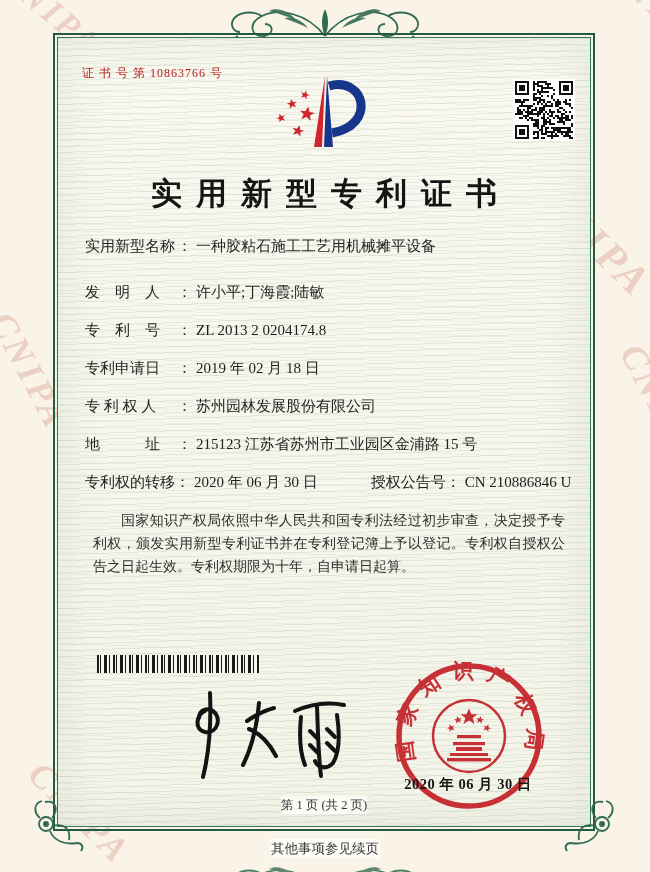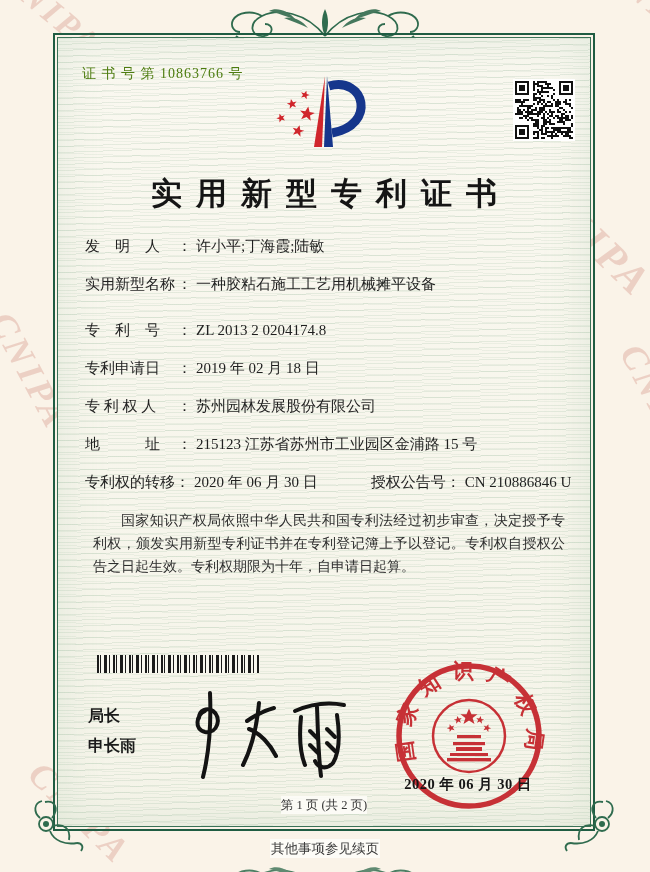--- a/index.html
+++ b/index.html
@@ -22,21 +22,21 @@
   }
   .frame-inner{
     position:absolute; inset:2px; border:1px solid #3a7257;
     background:
       repeating-linear-gradient(178deg, rgba(120,165,130,0.16) 0 1px, rgba(0,0,0,0) 1px 6px),
       repeating-linear-gradient(2deg, rgba(120,165,130,0.10) 0 1px, rgba(0,0,0,0) 1px 7px),
       linear-gradient(#faf8f0,#f5f4e9);
     box-shadow:inset 0 0 46px rgba(150,185,155,.22);
   }
   
-  .cert-no{position:absolute; left:27px; top:30px; font-size:14px; letter-spacing:1px; color:#4d7c0f;}
+  .cert-no{position:absolute; left:27px; top:30px; font-size:12px; letter-spacing:1px; color:#b91c1c;}
   .logo{position:absolute; left:214px; top:38px;}
   .qr{position:absolute; left:458px; top:44px; background:#fff; padding:2px;}
   .title{
     position:absolute; left:0; top:138px; width:100%; text-align:center;
     font-size:31px; font-weight:600; letter-spacing:14px; text-indent:14px; color:#151515;
   }
   
   .fields{position:absolute; left:30px; top:200px; right:20px; white-space:nowrap;}
   .field-row{margin-bottom:16px; font-size:15px; line-height:22px; color:#1f1f1f;}
   .field-row.first{margin-bottom:24px;}
@@ -420,25 +420,25 @@
         <rect x="23" y="1" width="5" height="5" fill="#fff"></rect>
         <rect x="24" y="2" width="3" height="3" fill="#111"></rect>
         <rect x="0" y="22" width="7" height="7" fill="#111"></rect>
         <rect x="1" y="23" width="5" height="5" fill="#fff"></rect>
         <rect x="2" y="24" width="3" height="3" fill="#111"></rect>
       </svg>
 
     <div class="title">实用新型专利证书</div>
 
     <div class="fields">
+      <div class="field-row first">
+        <span class="flabel">实用新型名称</span>：<span class="fvalue">一种胶粘石施工工艺用机械摊平设备</span>
+      </div>
       <div class="field-row">
         <span class="flabel">发　明　人</span>：<span class="fvalue">许小平;丁海霞;陆敏</span>
-      </div>
-      <div class="field-row first">
-        <span class="flabel">实用新型名称</span>：<span class="fvalue">一种胶粘石施工工艺用机械摊平设备</span>
       </div>
       <div class="field-row">
         <span class="flabel">专　利　号</span>：<span class="fvalue">ZL 2013 2 0204174.8</span>
       </div>
       <div class="field-row">
         <span class="flabel">专利申请日</span>：<span class="fvalue">2019 年 02 月 18 日</span>
       </div>
       <div class="field-row">
         <span class="flabel">专 利 权 人</span>：<span class="fvalue">苏州园林发展股份有限公司</span>
       </div>
@@ -449,24 +449,20 @@
         <span>专利权的转移</span>：<span class="fvalue">2020 年 06 月 30 日</span><span class="grant-group2"><span>授权公告号</span>：<span class="fvalue">CN 210886846 U</span></span>
       </div>
     </div>
 
     <div class="paras">
       <p>国家知识产权局依照中华人民共和国专利法经过初步审查，决定授予专利权，颁发实用新型专利证书并在专利登记簿上予以登记。专利权自授权公告之日起生效。专利权期限为十年，自申请日起算。</p>
     </div>
 
     <div class="barcode"></div>
 
-    <div class="signer">
-      <div>局长</div>
-      <div>申长雨</div>
-    </div>
 
     <svg class="signature" width="190" height="110" viewBox="0 0 190 110">
       <g stroke="#131313" stroke-width="4" fill="none" stroke-linecap="round" stroke-linejoin="round">
         <path d="M28 30 C19 34 17 49 28 51 C41 53 45 36 36 30 C30 26 22 29 22 37"></path>
         <path d="M33 12 C34 36 33 68 26 96"></path>
         <path d="M82 22 C80 44 76 64 66 84"></path>
         <path d="M72 48 C83 52 93 63 99 75"></path>
         <path d="M70 40 C80 33 89 29 97 27"></path>
         <path d="M118 30 C134 23 152 21 167 24"></path>
         <path d="M140 26 C141 48 141 72 144 95"></path>

